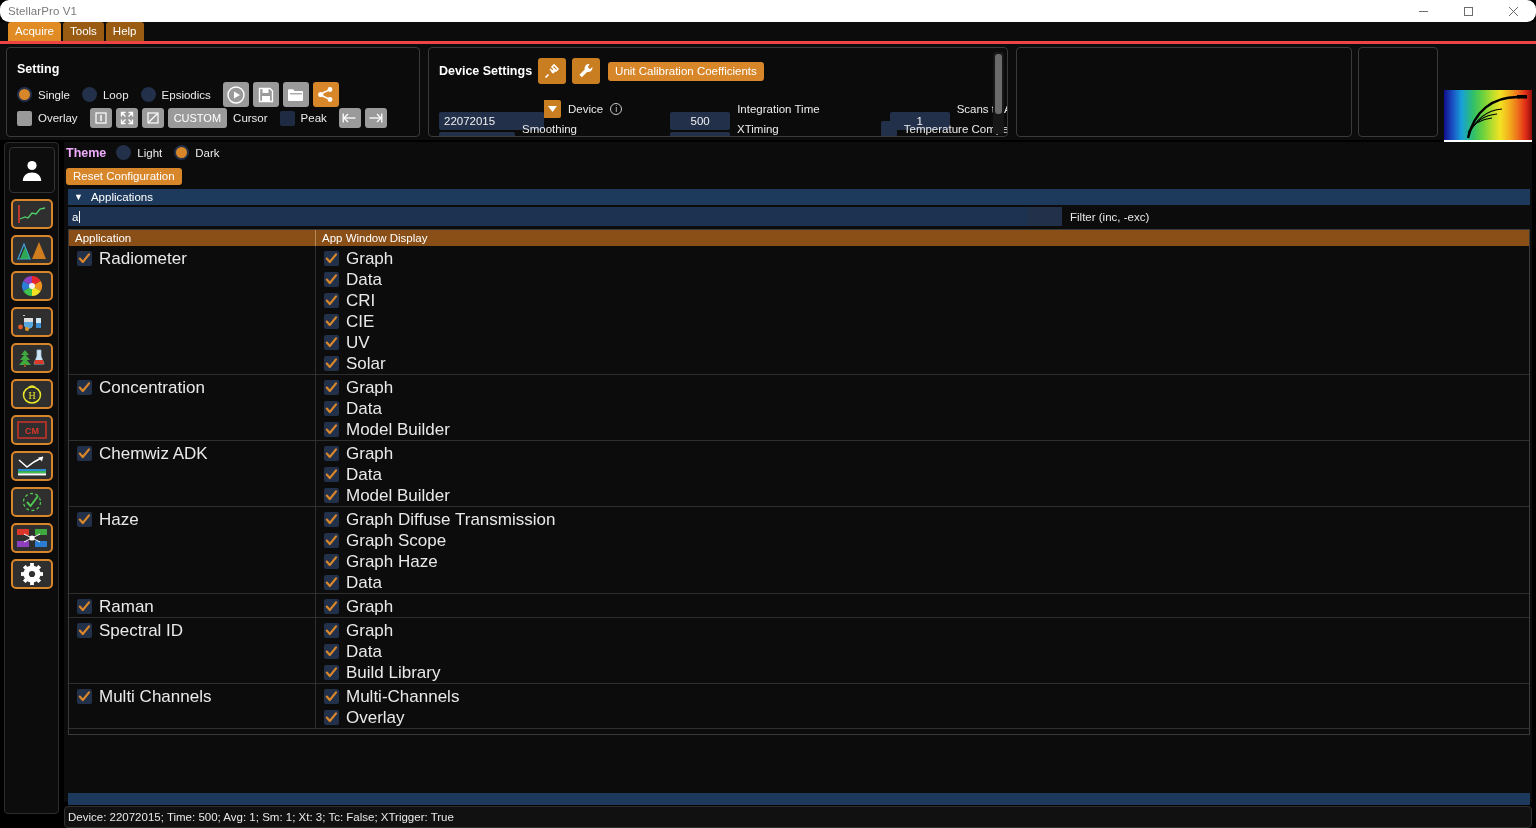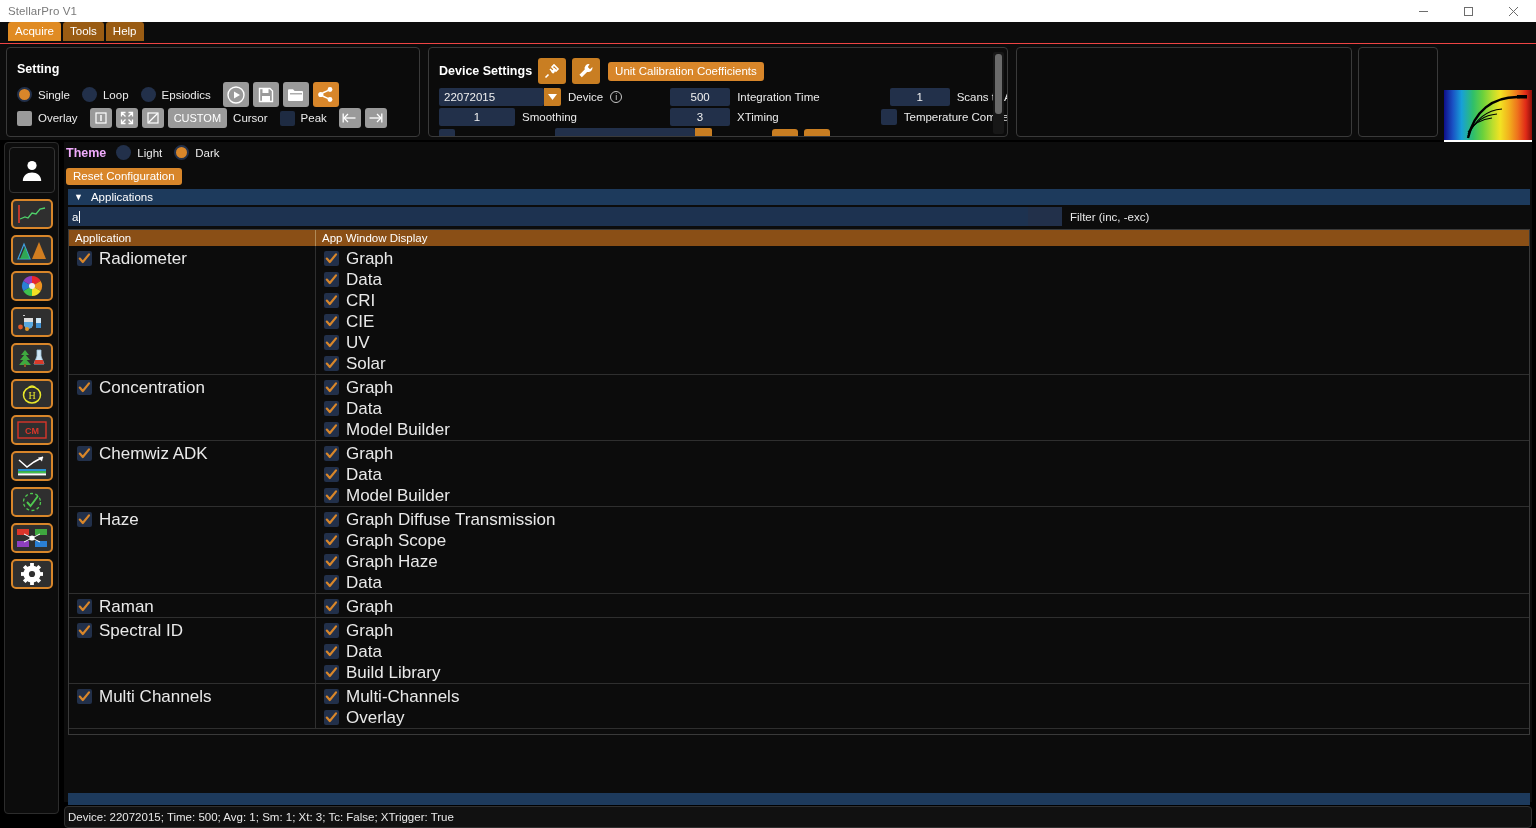--- a/index.html
+++ b/index.html
@@ -10,38 +10,38 @@
     font-family: "Liberation Sans", sans-serif;
     overflow: hidden;
     color: #e8e8e8;
   }
   body { position: relative; }
 
   
   .titlebar {
     position: absolute; left: 0; top: 0; width: 1536px; height: 22px;
     background: #ffffff;
-    display: flex; align-items: center;
+    display: flex; align-items: center; border-radius: 9px;
   }
   .titlebar-text {
     font-size: 11.5px; color: #7a7a7a; padding-left: 8px; letter-spacing: .1px;
   }
   .win-controls { margin-left: auto; display: flex; height: 22px; }
   .win-btn {
     width: 45px; height: 22px; display: flex; align-items: center; justify-content: center;
     color: #6d6d6d;
   }
   .win-btn svg { display: block; }
 
   
   .menubar {
     position: absolute; left: 0; top: 22px; width: 1536px; height: 22px;
     background: #0c0c0c;
-    border-bottom: 1px solid #ef4444;
-    display: flex; align-items: flex-start; padding-left: 8px;
+    border-bottom: 3px solid #ef4444;
+    display: flex; align-items: center; padding-left: 8px;
   }
   .menu-tab {
     font-size: 11.5px; padding: 2px 7px 3px 7px; margin-right: 2px;
     border-radius: 3px 3px 0 0; color: #ffffff; background: #9a5c13; line-height: 14px;
   }
   .menu-tab.active { background: #e08b23; }
 
   
   .toppanels {
     position: absolute; left: 0; top: 44px; width: 1536px; height: 96px;
@@ -102,20 +102,21 @@
     padding: 3px 7px 4px 7px; border-radius: 3px; white-space: nowrap;
   }
   .dev-row { position: absolute; display: flex; align-items: center; }
   .dev-row-1 { left: 10px; top: 40px; }
   .dev-row-2 { left: 10px; top: 60px; }
   .dev-row-3 { left: 10px; top: 80px; }
   .field {
     background: #22304a; height: 18px; border-radius: 2px; color: #f0f0f0;
     font-size: 11.5px; display: flex; align-items: center; justify-content: center;
     flex: 0 0 auto;
+    margin-top: 24px;
   }
   .field.left { justify-content: flex-start; padding-left: 5px; }
   .fld-label { font-size: 11.5px; color: #ebebeb; margin-left: 7px; white-space: nowrap; }
   .dd-arrow {
     width: 17px; height: 18px; background: #c97e22; border-radius: 0 2px 2px 0;
     display: flex; align-items: center; justify-content: center; flex: 0 0 auto;
   }
   .cb-sq { width: 16px; height: 16px; background: #22304a; border-radius: 2px; flex: 0 0 auto; }
   .info-i {
     width: 12px; height: 12px; border: 1px solid #c8c8c8; border-radius: 50%;

